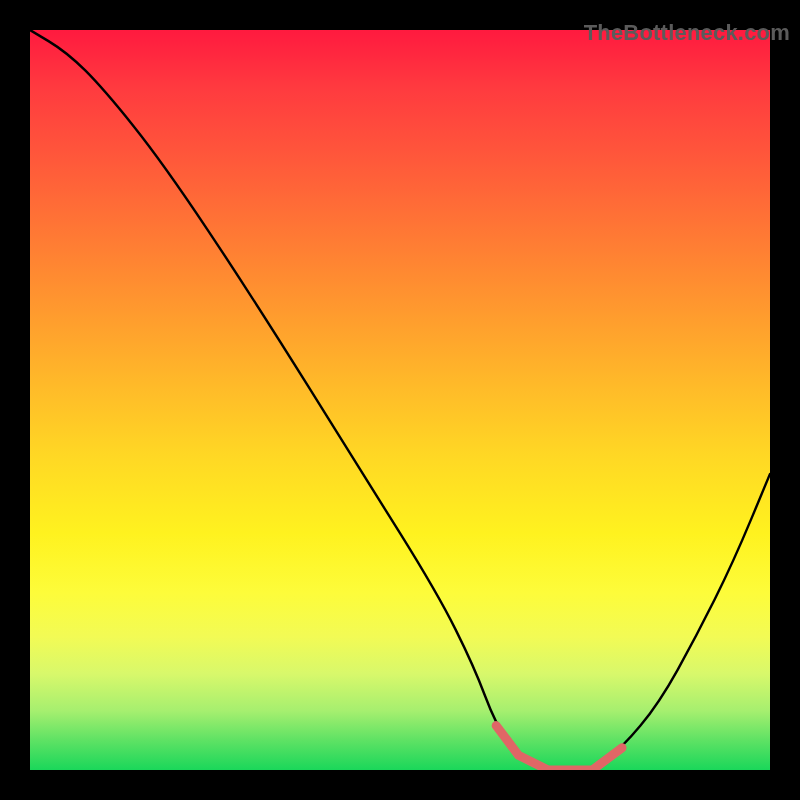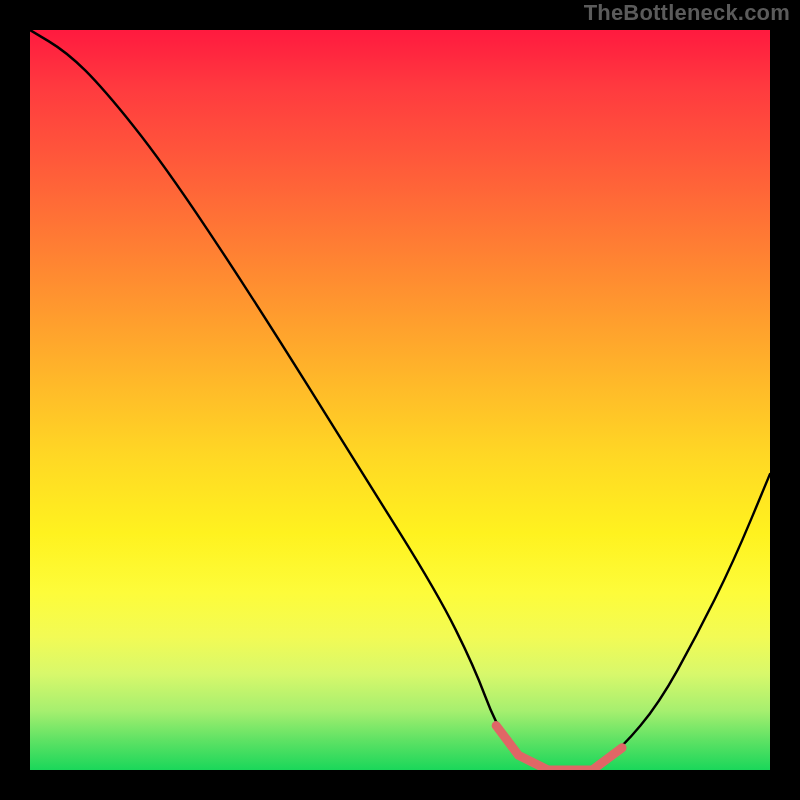--- a/index.html
+++ b/index.html
@@ -12,21 +12,21 @@
     font-family: Arial, Helvetica, sans-serif;
   }
   .frame {
     position: relative;
     width: 800px;
     height: 800px;
     background: #000;
   }
   .watermark {
     position: absolute;
-    top: 0;
+    top: 20px;
     right: 10px;
     font-size: 22px;
     font-weight: 600;
     color: #5b5b5b;
     letter-spacing: 0.2px;
     z-index: 10;
   }
   
   .plot {
     position: absolute;

